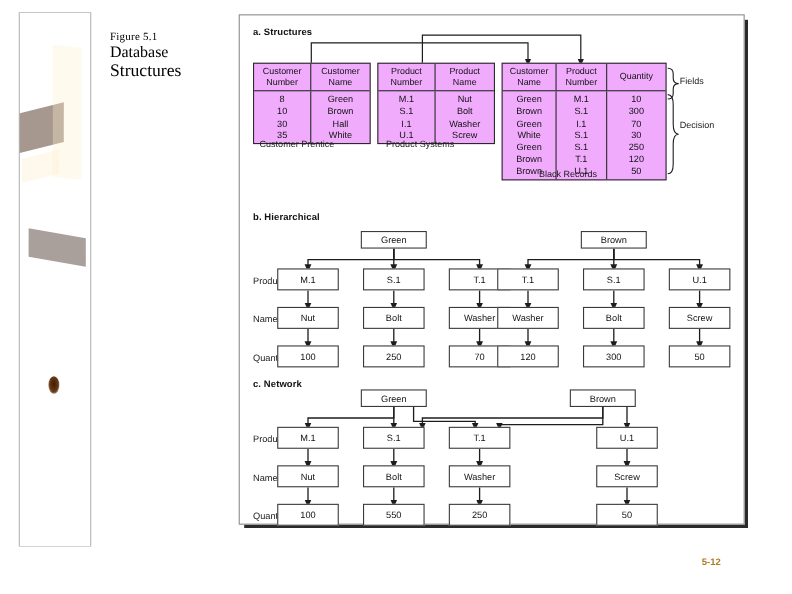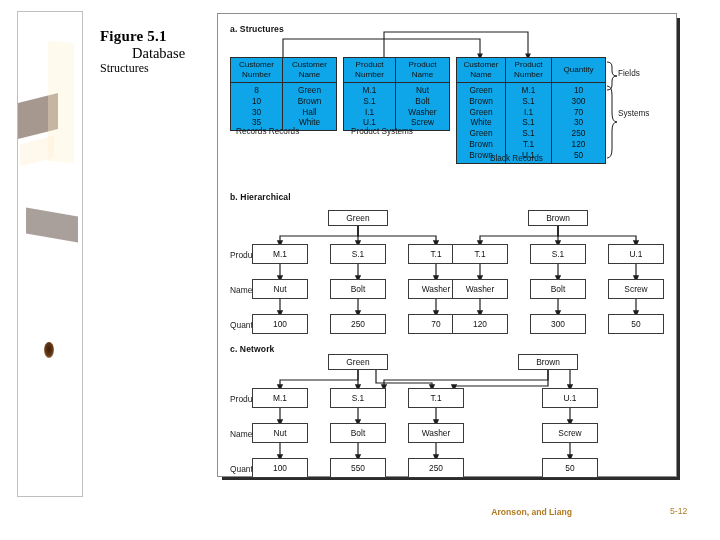--- a/index.html
+++ b/index.html
@@ -31,23 +31,23 @@
   .wood-strip .s2{left:2px;top:128px;width:34px;height:22px;background:rgba(255,230,190,.28);}
   .wood-strip .s3{left:30px;top:30px;width:26px;height:120px;background:rgba(255,240,205,.34);transform:skewY(6deg);}
   .wood-strip .s4{left:8px;top:200px;width:52px;height:26px;background:rgba(40,18,4,.40);transform:skewY(10deg);}
 
   
   .title-block{
     position:absolute;left:100px;top:28px;width:110px;
     font-family:"Liberation Serif",serif;color:#000;
     line-height:1.16;
   }
-  .title-block .t1{font-size:15px;font-weight:bold;letter-spacing:.2px;}
-  .title-block .t2{font-size:14.5px;font-weight:normal;margin-left:32px;}
-  .title-block .t3{font-size:12px;font-weight:normal;}
+  .title-block .t1{font-size:10px;font-weight:normal;letter-spacing:.2px;}
+  .title-block .t2{font-size:14.5px;font-weight:normal;}
+  .title-block .t3{font-size:16px;font-weight:normal;}
 
   
   .fig-shadow{
     position:absolute;left:222px;top:18px;width:458px;height:462px;background:#2b2b2b;
   }
   .fig-panel{
     position:absolute;left:217px;top:13px;width:458px;height:462px;
     background:#ffffff;border:1px solid #8d8d8d;
   }
   .fig-inner{position:absolute;inset:0;}
@@ -60,21 +60,21 @@
     position:absolute;font-size:8.4px;color:#1a1a1a;white-space:nowrap;
   }
   .caption{
     position:absolute;font-size:8.2px;color:#1a1a1a;white-space:nowrap;
   }
   .brace-label{
     position:absolute;font-size:8.2px;color:#1a1a1a;white-space:nowrap;
   }
 
   
-  .rtable{position:absolute;border:1px solid #2a2a2a;background:#0ea5e9;}
+  .rtable{position:absolute;border:1px solid #2a2a2a;background:#f0abfc;}
   .rtable .hdr{display:flex;border-bottom:1px solid #2a2a2a;}
   .rtable .hcell{
     font-size:8.1px;color:#111;text-align:center;padding:2px 1px 3px;
     line-height:1.18;border-right:1px solid #2a2a2a;box-sizing:border-box;
   }
   .rtable .hcell:last-child{border-right:none;}
   .rtable .body{display:flex;}
   .rtable .col{
     border-right:1px solid #2a2a2a;box-sizing:border-box;padding:2px 1px 2px;
   }
@@ -93,21 +93,21 @@
 
   svg.wires{position:absolute;left:0;top:0;width:458px;height:462px;overflow:visible;pointer-events:none;}
 
   
   .footer{
     position:absolute;left:110px;top:506px;width:520px;
     font-size:8.6px;font-weight:bold;color:#b07a22;line-height:1.5;
   }
   .footer .l2{text-align:right;padding-right:58px;}
   .pagenum{
-    position:absolute;left:638px;top:506px;font-size:8.6px;font-weight:normal;color:#b07a22;margin-left:32px;
+    position:absolute;left:638px;top:506px;font-size:8.6px;font-weight:bold;color:#b07a22;
   }
 </style>
 </head>
 <body>
 
 <div class="slide">
 
   <div class="wood-strip">
     <div class="shard s1"></div>
     <div class="shard s2"></div>
@@ -210,21 +210,21 @@
             <div class="cell">35</div>
           </div>
           <div class="col" style="width:53px;">
             <div class="cell">Green</div>
             <div class="cell">Brown</div>
             <div class="cell">Hall</div>
             <div class="cell">White</div>
           </div>
         </div>
       </div>
-      <div class="caption" style="left:18px;top:113px;">Records Records</div>
+      <div class="caption" style="left:18px;top:113px;">Customer Prentice</div>
 
       <div class="rtable" style="left:125px;top:43px;width:105px;">
         <div class="hdr">
           <div class="hcell" style="width:52px;">
             <div>Product</div>
             <div>Number</div>
           </div>
           <div class="hcell" style="width:53px;">
             <div>Product</div>
             <div>Name</div>
@@ -287,21 +287,21 @@
             <div class="cell">30</div>
             <div class="cell">250</div>
             <div class="cell">120</div>
             <div class="cell">50</div>
           </div>
         </div>
       </div>
       <div class="caption" style="left:272px;top:140px;">Black Records</div>
 
       <div class="brace-label" style="left:400px;top:55px;">Fields</div>
-      <div class="brace-label" style="left:400px;top:95px;">Systems</div>
+      <div class="brace-label" style="left:400px;top:95px;">Decision</div>
 
       <div class="sec-label" style="left:12px;top:178px;">b. Hierarchical</div>
 
       <div class="row-label" style="left:12px;top:236px;">Product</div>
       <div class="row-label" style="left:12px;top:271px;">Name</div>
       <div class="row-label" style="left:12px;top:306px;">Quantity</div>
 
       <div class="node" style="left:110px;top:196px;width:60px;height:16px;">Green</div>
       <div class="node" style="left:34px;top:230px;width:56px;height:20px;">M.1</div>
       <div class="node" style="left:112px;top:230px;width:56px;height:20px;">S.1</div>
@@ -345,17 +345,16 @@
 
       <div class="node" style="left:34px;top:444px;width:56px;height:20px;">100</div>
       <div class="node" style="left:112px;top:444px;width:56px;height:20px;">550</div>
       <div class="node" style="left:190px;top:444px;width:56px;height:20px;">250</div>
       <div class="node" style="left:324px;top:444px;width:56px;height:20px;">50</div>
 
     </div>
   </div>
 
   <div class="footer">
-    <div class="l2">Aronson, and Liang</div>
   </div>
   <div class="pagenum">5-12</div>
 
 </div>
 
 </body></html>

